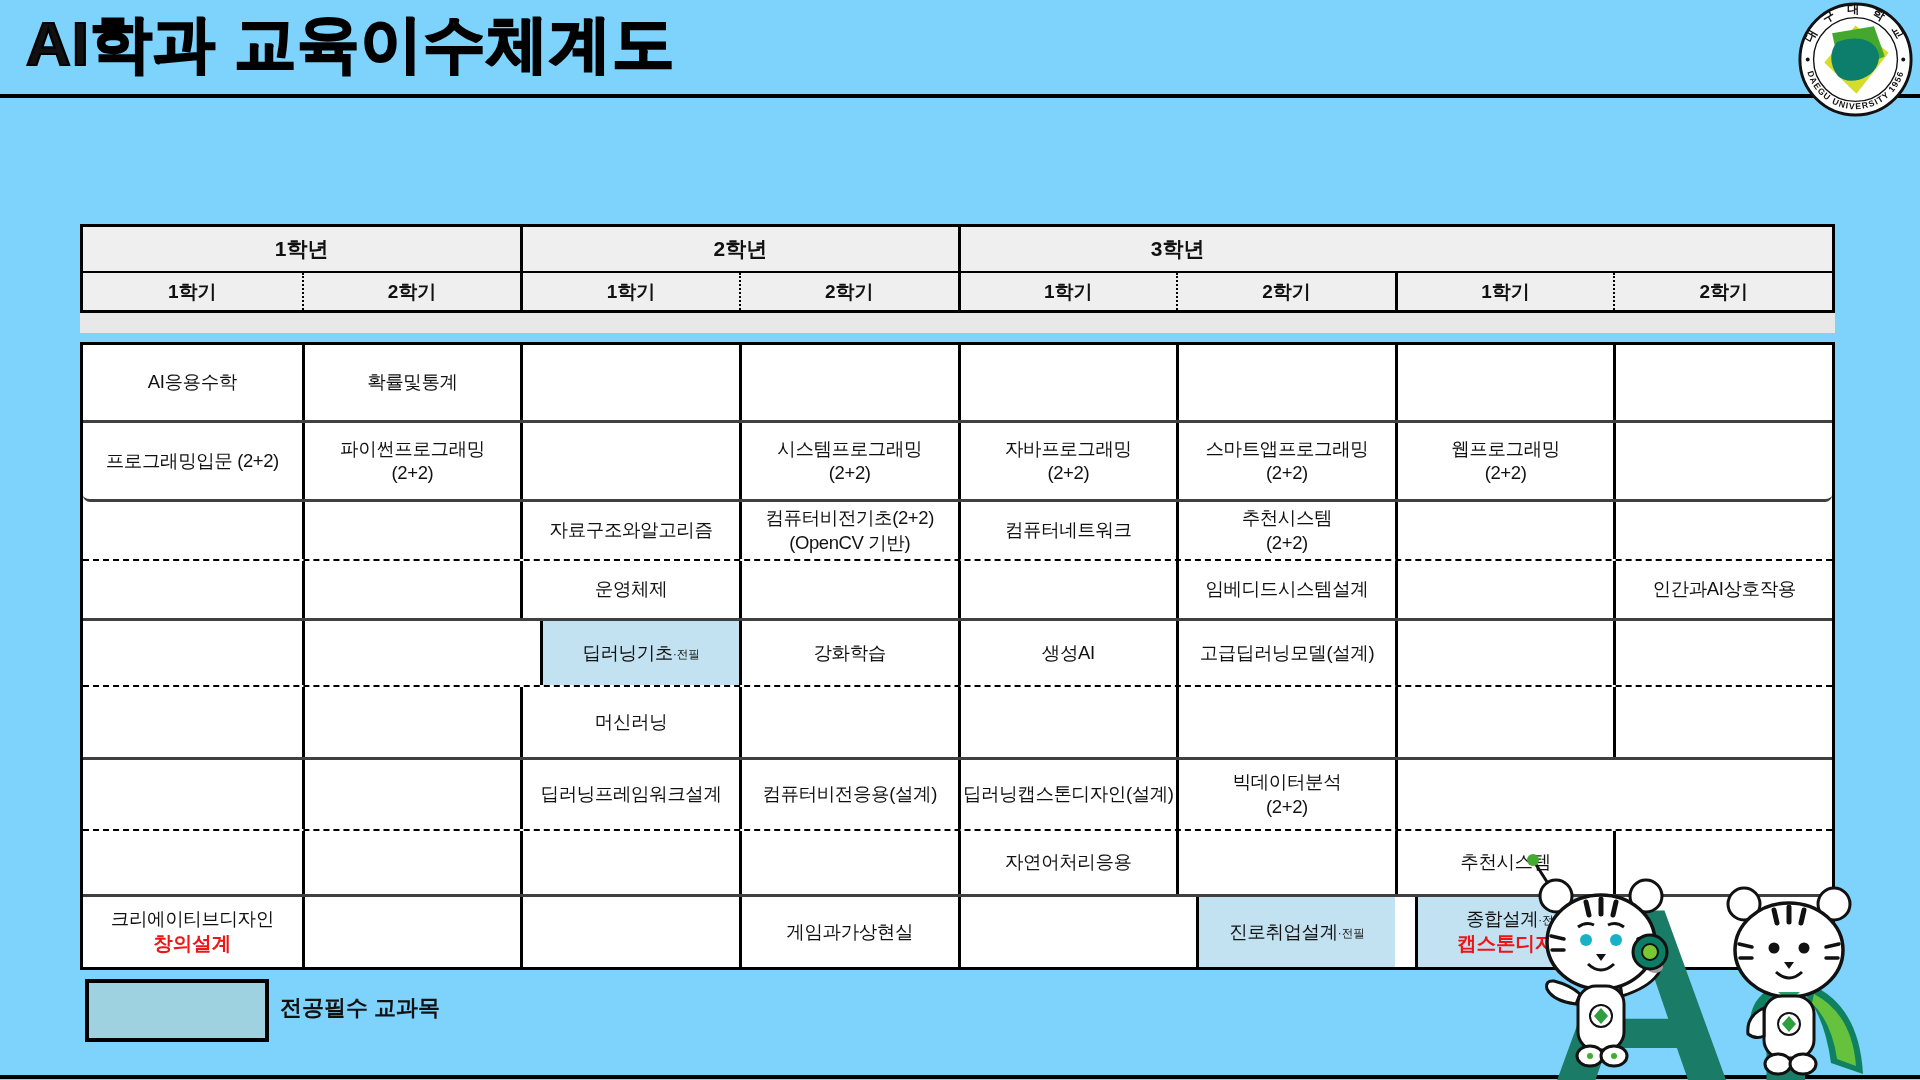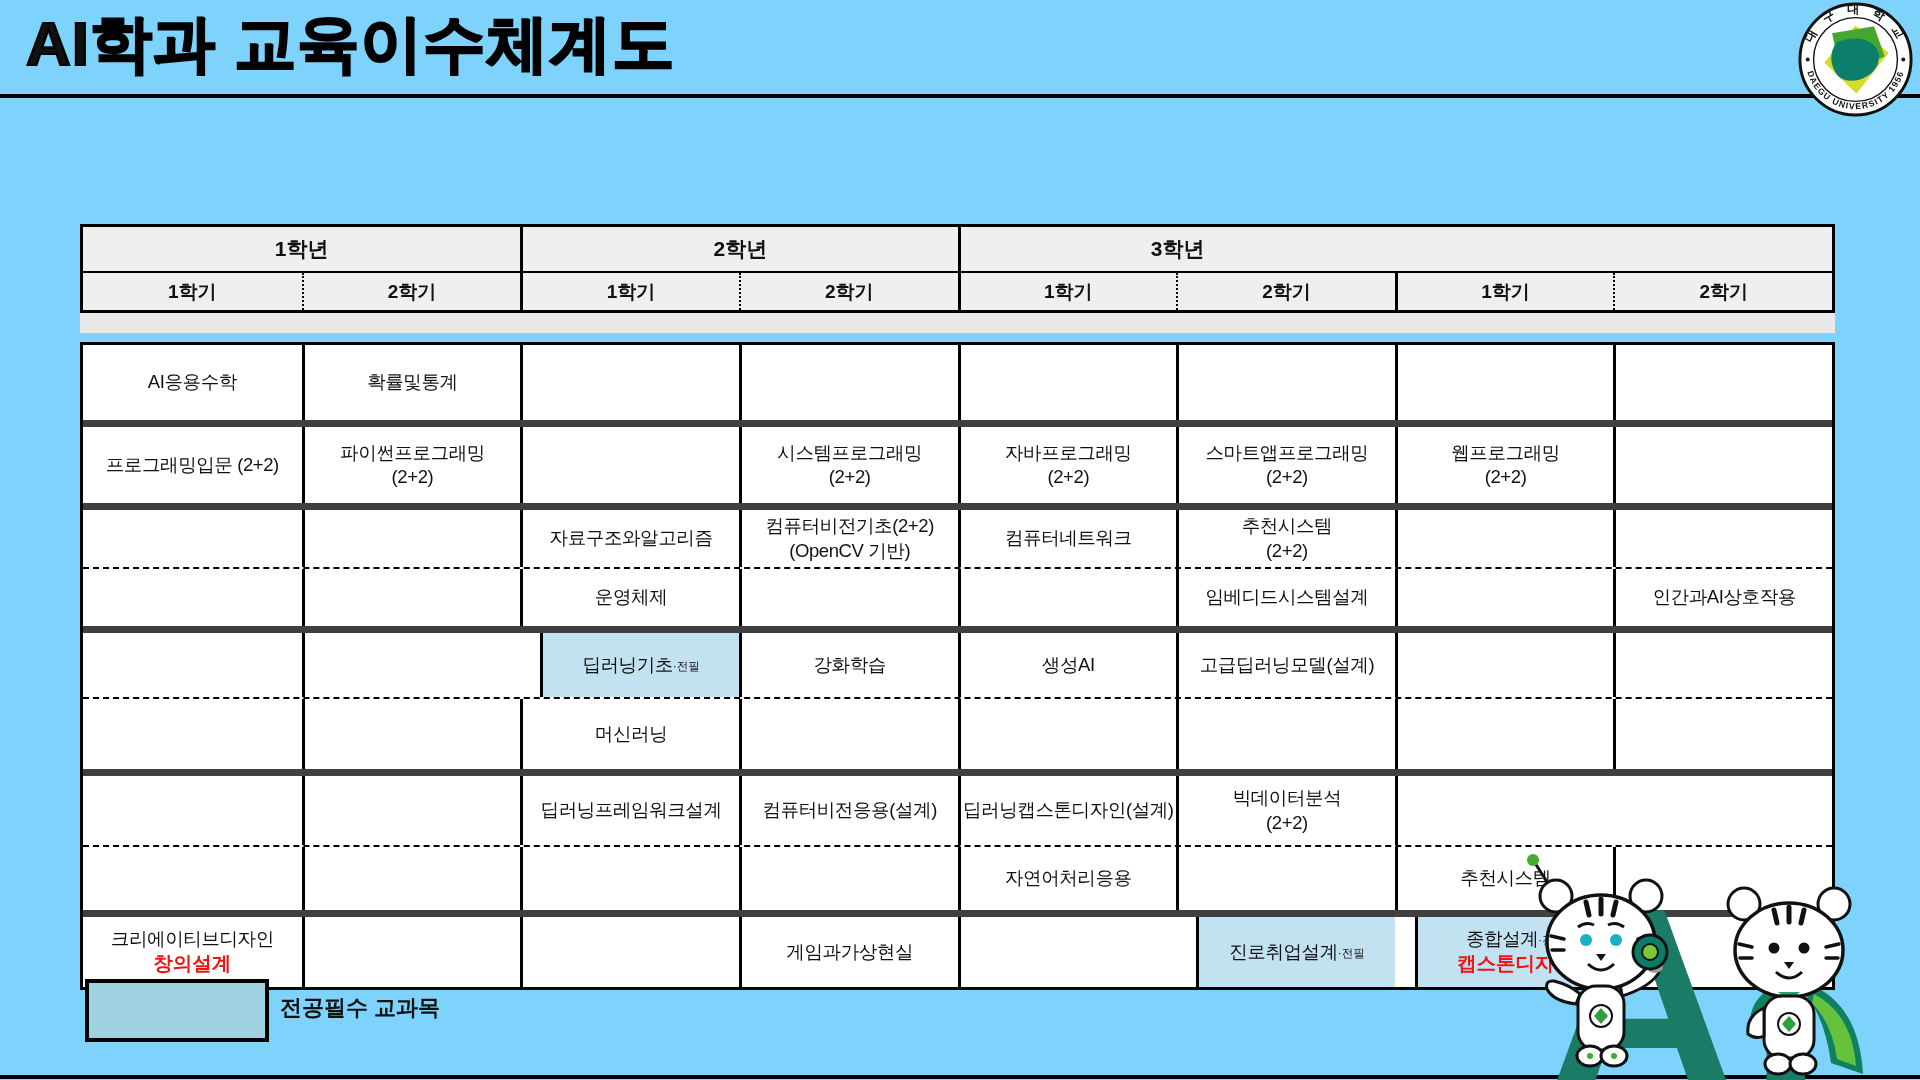--- a/index.html
+++ b/index.html
@@ -19,21 +19,21 @@
   .ycell{display:flex;align-items:center;justify-content:center;font-size:21px;font-weight:700;}
   .ycell.bl{border-left:3px solid #000;}
   .sem-row{display:grid;grid-template-columns:repeat(8,1fr);background:var(--header-bg,#efefef);
            border:3px solid #000;border-top:none;height:37px;}
   .scell{display:flex;align-items:center;justify-content:center;font-size:19px;font-weight:700;}
   .scell.dot{border-left:2px dotted #000;}
   .scell.bl{border-left:3px solid #000;}
   .strip{height:20px;background:#e8e8e8;margin-bottom:9px;}
   .tbody{border:3px solid #000;background:#fff;}
   .trow{display:grid;grid-template-columns:repeat(8,1fr);}
-  .trow.solid{border-bottom:7px solid #404040;}
+  .trow.solid{border-bottom:3px solid #404040;}
   .trow.dotted{border-bottom:2px dashed #000;}
   .cell{display:flex;flex-direction:column;align-items:center;justify-content:center;
         text-align:center;font-size:18.5px;line-height:1.32;padding:2px 1px;min-width:0;}
   .cell.bl{border-left:3px solid #000;}
   .cell.hl{background:var(--highlight-cell,#c3e2f1);margin-left:20px;}
   .ln{white-space:nowrap;letter-spacing:-0.4px;}
   .suf{font-size:11.5px;letter-spacing:0;vertical-align:1px;}
   .redln{color:var(--red-text,#ee1515);font-weight:700;font-size:19.5px;white-space:nowrap;}
   
   .legend-swatch{position:absolute;left:85px;top:979px;width:176px;height:55px;
@@ -99,21 +99,21 @@
           <div class="cell bl">
             <div class="ln">확률및통계</div>
           </div>
           <div class="cell bl"></div>
           <div class="cell bl"></div>
           <div class="cell bl"></div>
           <div class="cell bl"></div>
           <div class="cell bl"></div>
           <div class="cell bl"></div>
         </div>
-        <div class="trow solid" style="height: 76px;">
+        <div class="trow solid" style="height: 76px; border-radius: 7px;">
           <div class="cell">
             <div class="ln">프로그래밍입문 (2+2)</div>
           </div>
           <div class="cell bl">
             <div class="ln">파이썬프로그래밍</div>
             <div class="ln">(2+2)</div>
           </div>
           <div class="cell bl"></div>
           <div class="cell bl">
             <div class="ln">시스템프로그래밍</div>

